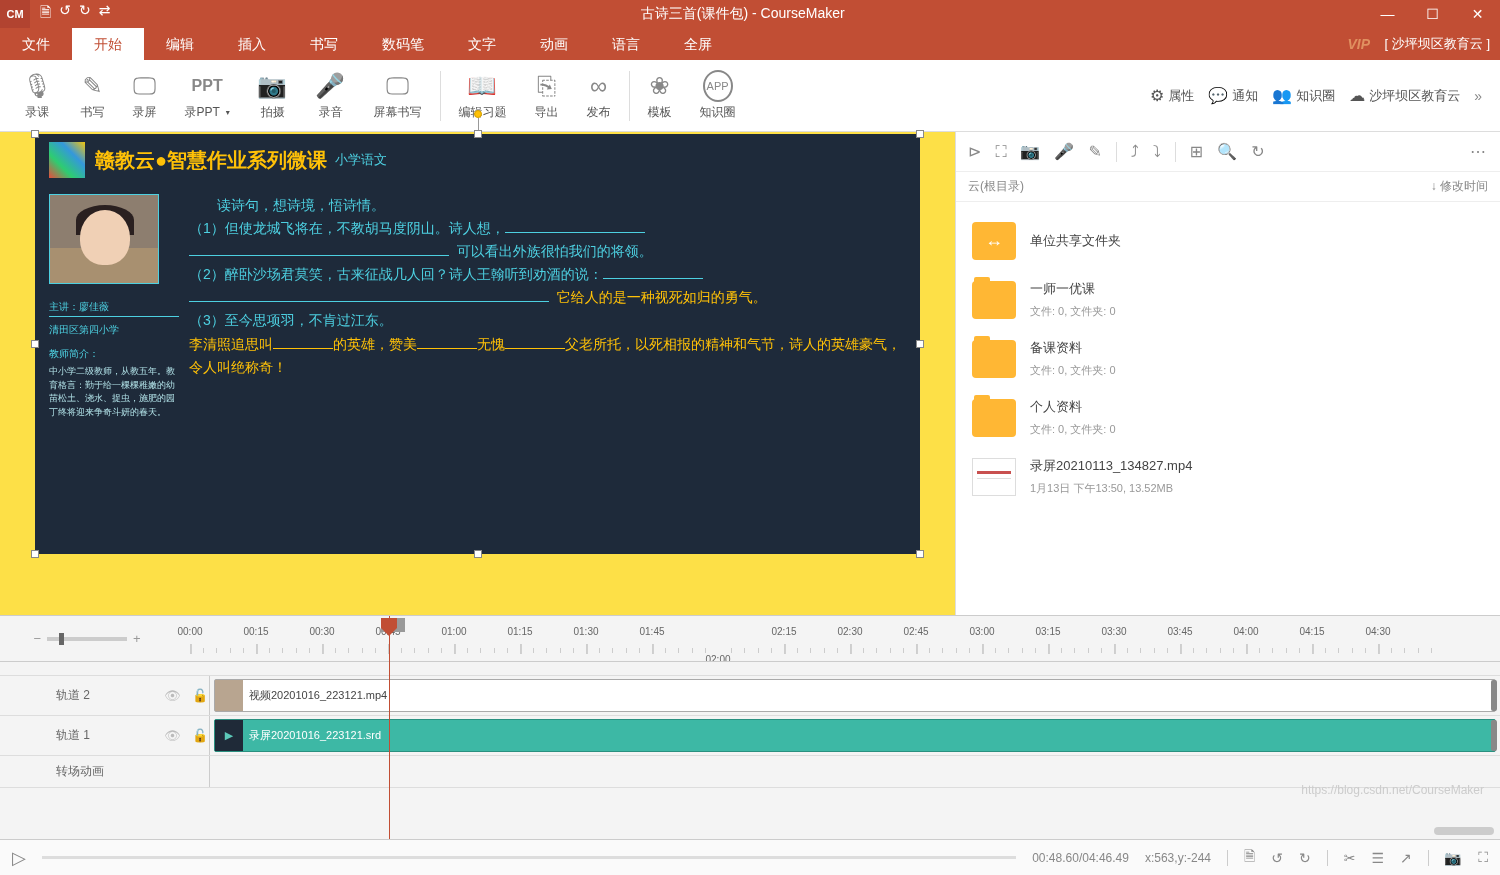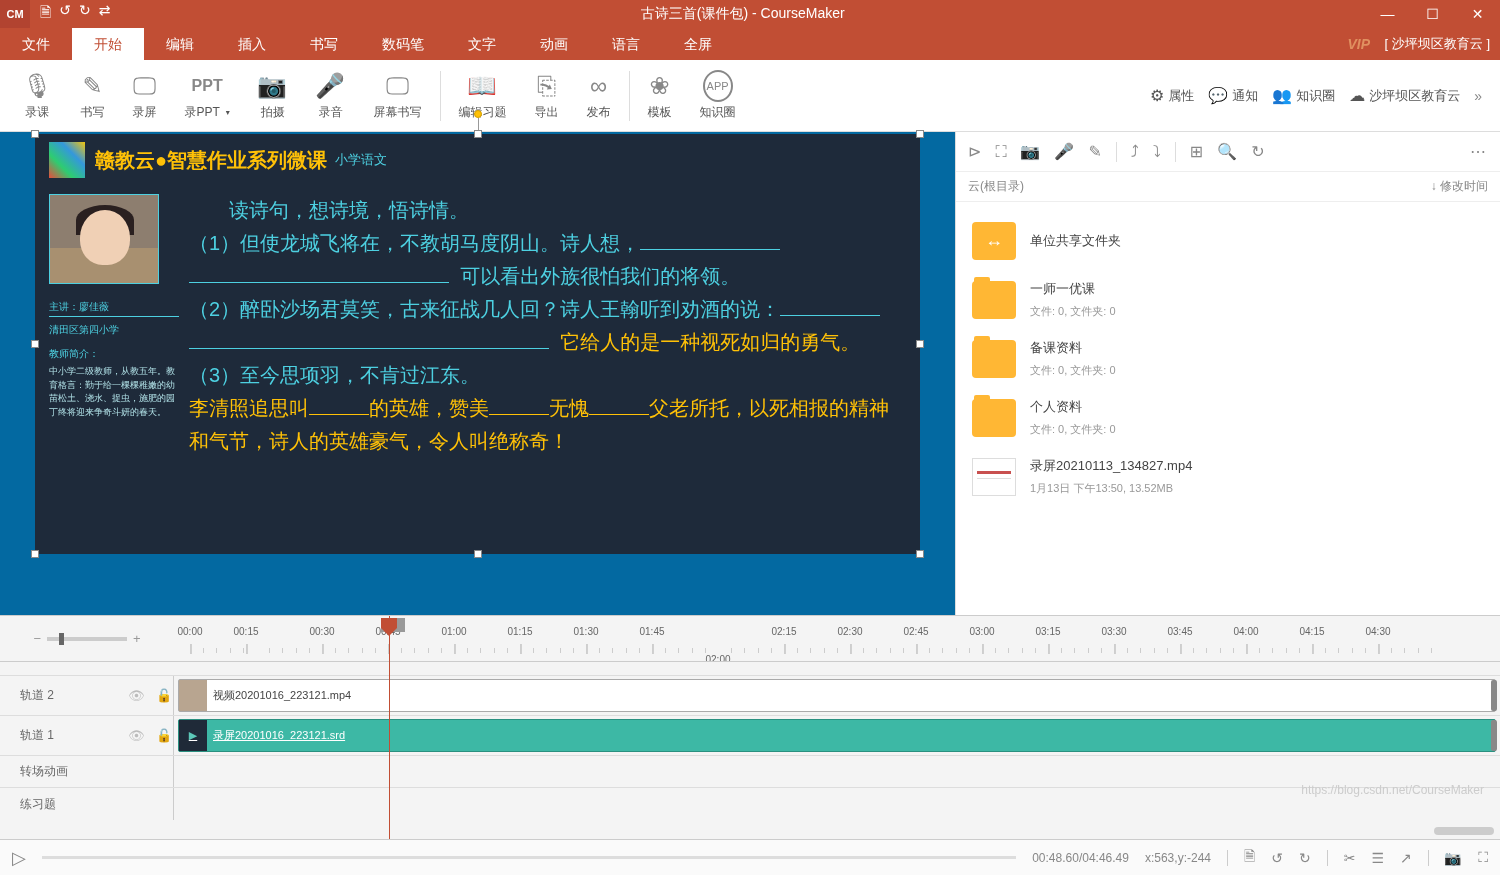--- a/index.html
+++ b/index.html
@@ -24,21 +24,21 @@
 .rib-btn .ri { font-size: 24px; color: #888; height: 32px; display: flex; align-items: center; }
 .rib-btn .rl { font-size: 12px; margin-top: 2px; }
 .rib-sep { width: 1px; height: 50px; background: #ddd; margin: 0 4px; }
 .rib-spacer { flex: 1; }
 .rib-right { display: flex; align-items: center; gap: 14px; padding-right: 10px; }
 .rib-rbtn { display: flex; align-items: center; gap: 4px; cursor: pointer; color: #555; font-size: 13px; }
 .rib-rbtn .ri2 { font-size: 16px; }
 .rib-more { font-size: 14px; color: #888; cursor: pointer; }
 
 .workspace { flex: 1; display: flex; min-height: 0; }
-.canvas-area { flex: 1; background: #0369a1; display: flex; align-items: flex-start; justify-content: center; padding: 2px 35px 10px 35px; position: relative; }
+.canvas-area { flex: 1; background: #fde047; display: flex; align-items: flex-start; justify-content: center; padding: 2px 35px 10px 35px; position: relative; }
 .slide { width: 100%; height: 420px; background: #1e2a3a; position: relative; }
 .slide-handle { position: absolute; width: 8px; height: 8px; background: #fff; border: 1px solid #888; }
 .sh-tl { top: -4px; left: -4px; } .sh-tc { top: -4px; left: 50%; margin-left: -4px; } .sh-tr { top: -4px; right: -4px; }
 .sh-ml { top: 50%; left: -4px; margin-top: -4px; } .sh-mr { top: 50%; right: -4px; margin-top: -4px; }
 .sh-bl { bottom: -4px; left: -4px; } .sh-bc { bottom: -4px; left: 50%; margin-left: -4px; } .sh-br { bottom: -4px; right: -4px; }
 .sh-rot { position: absolute; top: -24px; left: 50%; margin-left: -4px; width: 8px; height: 8px; border-radius: 50%; background: #ffc107; border: 1px solid #d4a000; }
 .sh-rot::after { content: ""; position: absolute; top: 7px; left: 3px; width: 1px; height: 12px; background: #999; }
 
 .slide-header { display: flex; align-items: center; padding: 8px 14px; }
 .slide-logo { width: 36px; height: 36px; background: linear-gradient(45deg, #e74c3c, #2ecc71, #3498db, #f1c40f); margin-right: 10px; }
@@ -46,21 +46,21 @@
 .slide-sub { color: #4dd0e1; font-size: 13px; margin-left: 8px; }
 .slide-body { display: flex; padding: 8px 14px; }
 .avatar-col { width: 130px; }
 .avatar-img { width: 110px; height: 90px; background: #8d7e6f; border: 1px solid #4dd0e1; position: relative; overflow: hidden; }
 .avatar-head { position: absolute; width: 50px; height: 55px; background: #f0d0b5; border-radius: 50% 50% 45% 45%; top: 15px; left: 30px; }
 .avatar-hair { position: absolute; width: 58px; height: 30px; background: #2a2020; border-radius: 50% 50% 0 0; top: 10px; left: 26px; }
 .avatar-bg { position: absolute; bottom: 0; width: 100%; height: 35px; background: #a89070; }
 .avatar-info { color: #4dd0e1; font-size: 10px; margin-top: 14px; }
 .avatar-info .hl { border-bottom: 1px solid #4dd0e1; padding: 2px 0; margin-bottom: 6px; }
 .avatar-info p { color: #b0e0e6; font-size: 9px; line-height: 1.5; }
-.slide-text { flex: 1; color: #4dd0e1; font-size: 20px; line-height: 1.65; padding-left: 10px; }
+.slide-text { flex: 1; color: #4dd0e1; font-size: 14px; line-height: 1.65; padding-left: 10px; }
 .slide-text .hl2 { color: #ffc107; }
 .ul { border-bottom: 1px solid #4dd0e1; display: inline-block; min-width: 60px; }
 
 .side-panel { width: 545px; background: #fff; border-left: 1px solid #ddd; display: flex; flex-direction: column; }
 .sp-toolbar { height: 40px; border-bottom: 1px solid #eee; display: flex; align-items: center; padding: 0 12px; gap: 14px; }
 .sp-ticon { font-size: 16px; color: #888; cursor: pointer; }
 .sp-toolbar .sp-spacer { flex: 1; }
 .sp-toolbar .sp-sep { width: 1px; height: 20px; background: #ddd; }
 .sp-more { letter-spacing: 2px; }
 .sp-crumb { height: 30px; display: flex; align-items: center; padding: 0 12px; border-bottom: 1px solid #eee; color: #888; font-size: 12px; }
@@ -86,28 +86,28 @@
 .tl-ticks { position: absolute; top: 0; left: 0; right: 0; height: 100%; }
 .tick { position: absolute; top: 10px; font-size: 10px; color: #666; transform: translateX(-50%); }
 .tick::before { content: ""; position: absolute; top: 18px; left: 50%; width: 1px; height: 10px; background: #aaa; }
 .minor { position: absolute; top: 32px; width: 1px; height: 5px; background: #ccc; }
 
 .tl-playhead { position: absolute; top: 0; bottom: 0; width: 1px; background: #c14e34; z-index: 5; }
 .tl-playhead::before { content: ""; position: absolute; top: 2px; left: -8px; width: 16px; height: 10px; background: #c14e34; }
 .tl-playhead::after { content: ""; position: absolute; top: 12px; left: -8px; border-left: 8px solid transparent; border-right: 8px solid transparent; border-top: 8px solid #c14e34; }
 .tl-playhead-shade { position: absolute; top: 2px; width: 24px; height: 14px; background: #999; left: 0px; z-index: 4; }
 
-.tl-track { display: flex; height: 40px; border-bottom: 1px solid #ddd; }
+.tl-track { display: flex; height: 40px; border-bottom: 1px solid #ddd; padding-left: 36px; }
 .tl-label { width: 174px; display: flex; align-items: center; padding-left: 20px; color: #666; font-size: 12px; gap: 12px; border-right: 1px solid #ccc; }
 .tl-eye, .tl-lock { color: #bbb; font-size: 13px; }
 .tl-lane { flex: 1; position: relative; }
 .clip { position: absolute; top: 3px; bottom: 3px; left: 4px; right: 4px; border-radius: 2px; display: flex; align-items: center; padding-left: 6px; font-size: 11px; }
 .clip.video { background: #fff; border: 1px solid #aaa; color: #444; }
 .clip.video::before { content: ""; width: 28px; height: 100%; background: #b8a590; margin-right: 6px; margin-left: -6px; }
-.clip.rec { background: #3db8a5; border: 1px solid #2a9080; color: #fff; text-decoration: underline; }
+.clip.rec { background: #3db8a5; border: 1px solid #2a9080; color: #fff; }
 .clip.rec::before { content: "▶"; background: #1f2a38; color: #5cc8b8; width: 28px; height: 100%; display: flex; align-items: center; justify-content: center; margin-right: 6px; margin-left: -6px; }
 .clip-handle { position: absolute; right: -2px; top: 0; bottom: 0; width: 6px; background: #888; border-radius: 2px; cursor: ew-resize; }
 
 .statusbar { height: 36px; border-top: 1px solid #ccc; display: flex; align-items: center; padding: 0 12px; background: #fafafa; color: #888; font-size: 12px; gap: 16px; }
 .play-btn { font-size: 18px; color: #888; cursor: pointer; }
 .sb-slider { flex: 1; height: 3px; background: #ddd; }
 .sb-right-ic { font-size: 14px; color: #888; cursor: pointer; }
 .sb-sepv { width: 1px; height: 16px; background: #ccc; }
 .watermark { position: absolute; right: 16px; bottom: 42px; color: #ccc; font-size: 12px; z-index: 10; }
 </style>
@@ -337,21 +337,21 @@
         </div>
       <span>+</span>
     </div>
     <div class="tl-ruler">
       <div class="tl-ticks" id="ticks">
           <span class="tick" style="left: 16px; text-align: center;">00:00</span>
           <span class="minor" style="left: 29.2px;"></span>
           <span class="minor" style="left: 42.4px;"></span>
           <span class="minor" style="left: 55.6px;"></span>
           <span class="minor" style="left: 68.8px;"></span>
-          <span class="tick" style="left: 72px;">00:15</span>
+          <span class="tick" style="left: 82px;">00:15</span>
           <span class="minor" style="left: 95.2px;"></span>
           <span class="minor" style="left: 108.4px;"></span>
           <span class="minor" style="left: 121.6px;"></span>
           <span class="minor" style="left: 134.8px;"></span>
           <span class="tick" style="left: 148px;">00:30</span>
           <span class="minor" style="left: 161.2px;"></span>
           <span class="minor" style="left: 174.4px;"></span>
           <span class="minor" style="left: 187.6px;"></span>
           <span class="minor" style="left: 200.8px;"></span>
           <span class="tick" style="left: 214px;">00:45</span>
@@ -469,23 +469,20 @@
         </div>
     </div>
   </div>
   <div class="tl-track" style="height:32px">
     <div class="tl-label">
         <span>转场动画</span>
       </div>
     <div class="tl-lane"></div>
   </div>
   <div class="tl-track" style="height:32px;border-bottom:none">
-    <div class="tl-label">
-        <span>练习题</span>
-      </div>
     <div class="tl-lane"></div>
   </div>
 
   <div style="position:absolute;bottom:4px;right:6px;width:60px;height:8px;background:#ccc;border-radius:4px"></div>
   <div class="watermark">https://blog.csdn.net/CourseMaker</div>
 </div>
 
 <div class="statusbar">
   <span class="play-btn">▷</span>
   <div class="sb-slider"></div>

